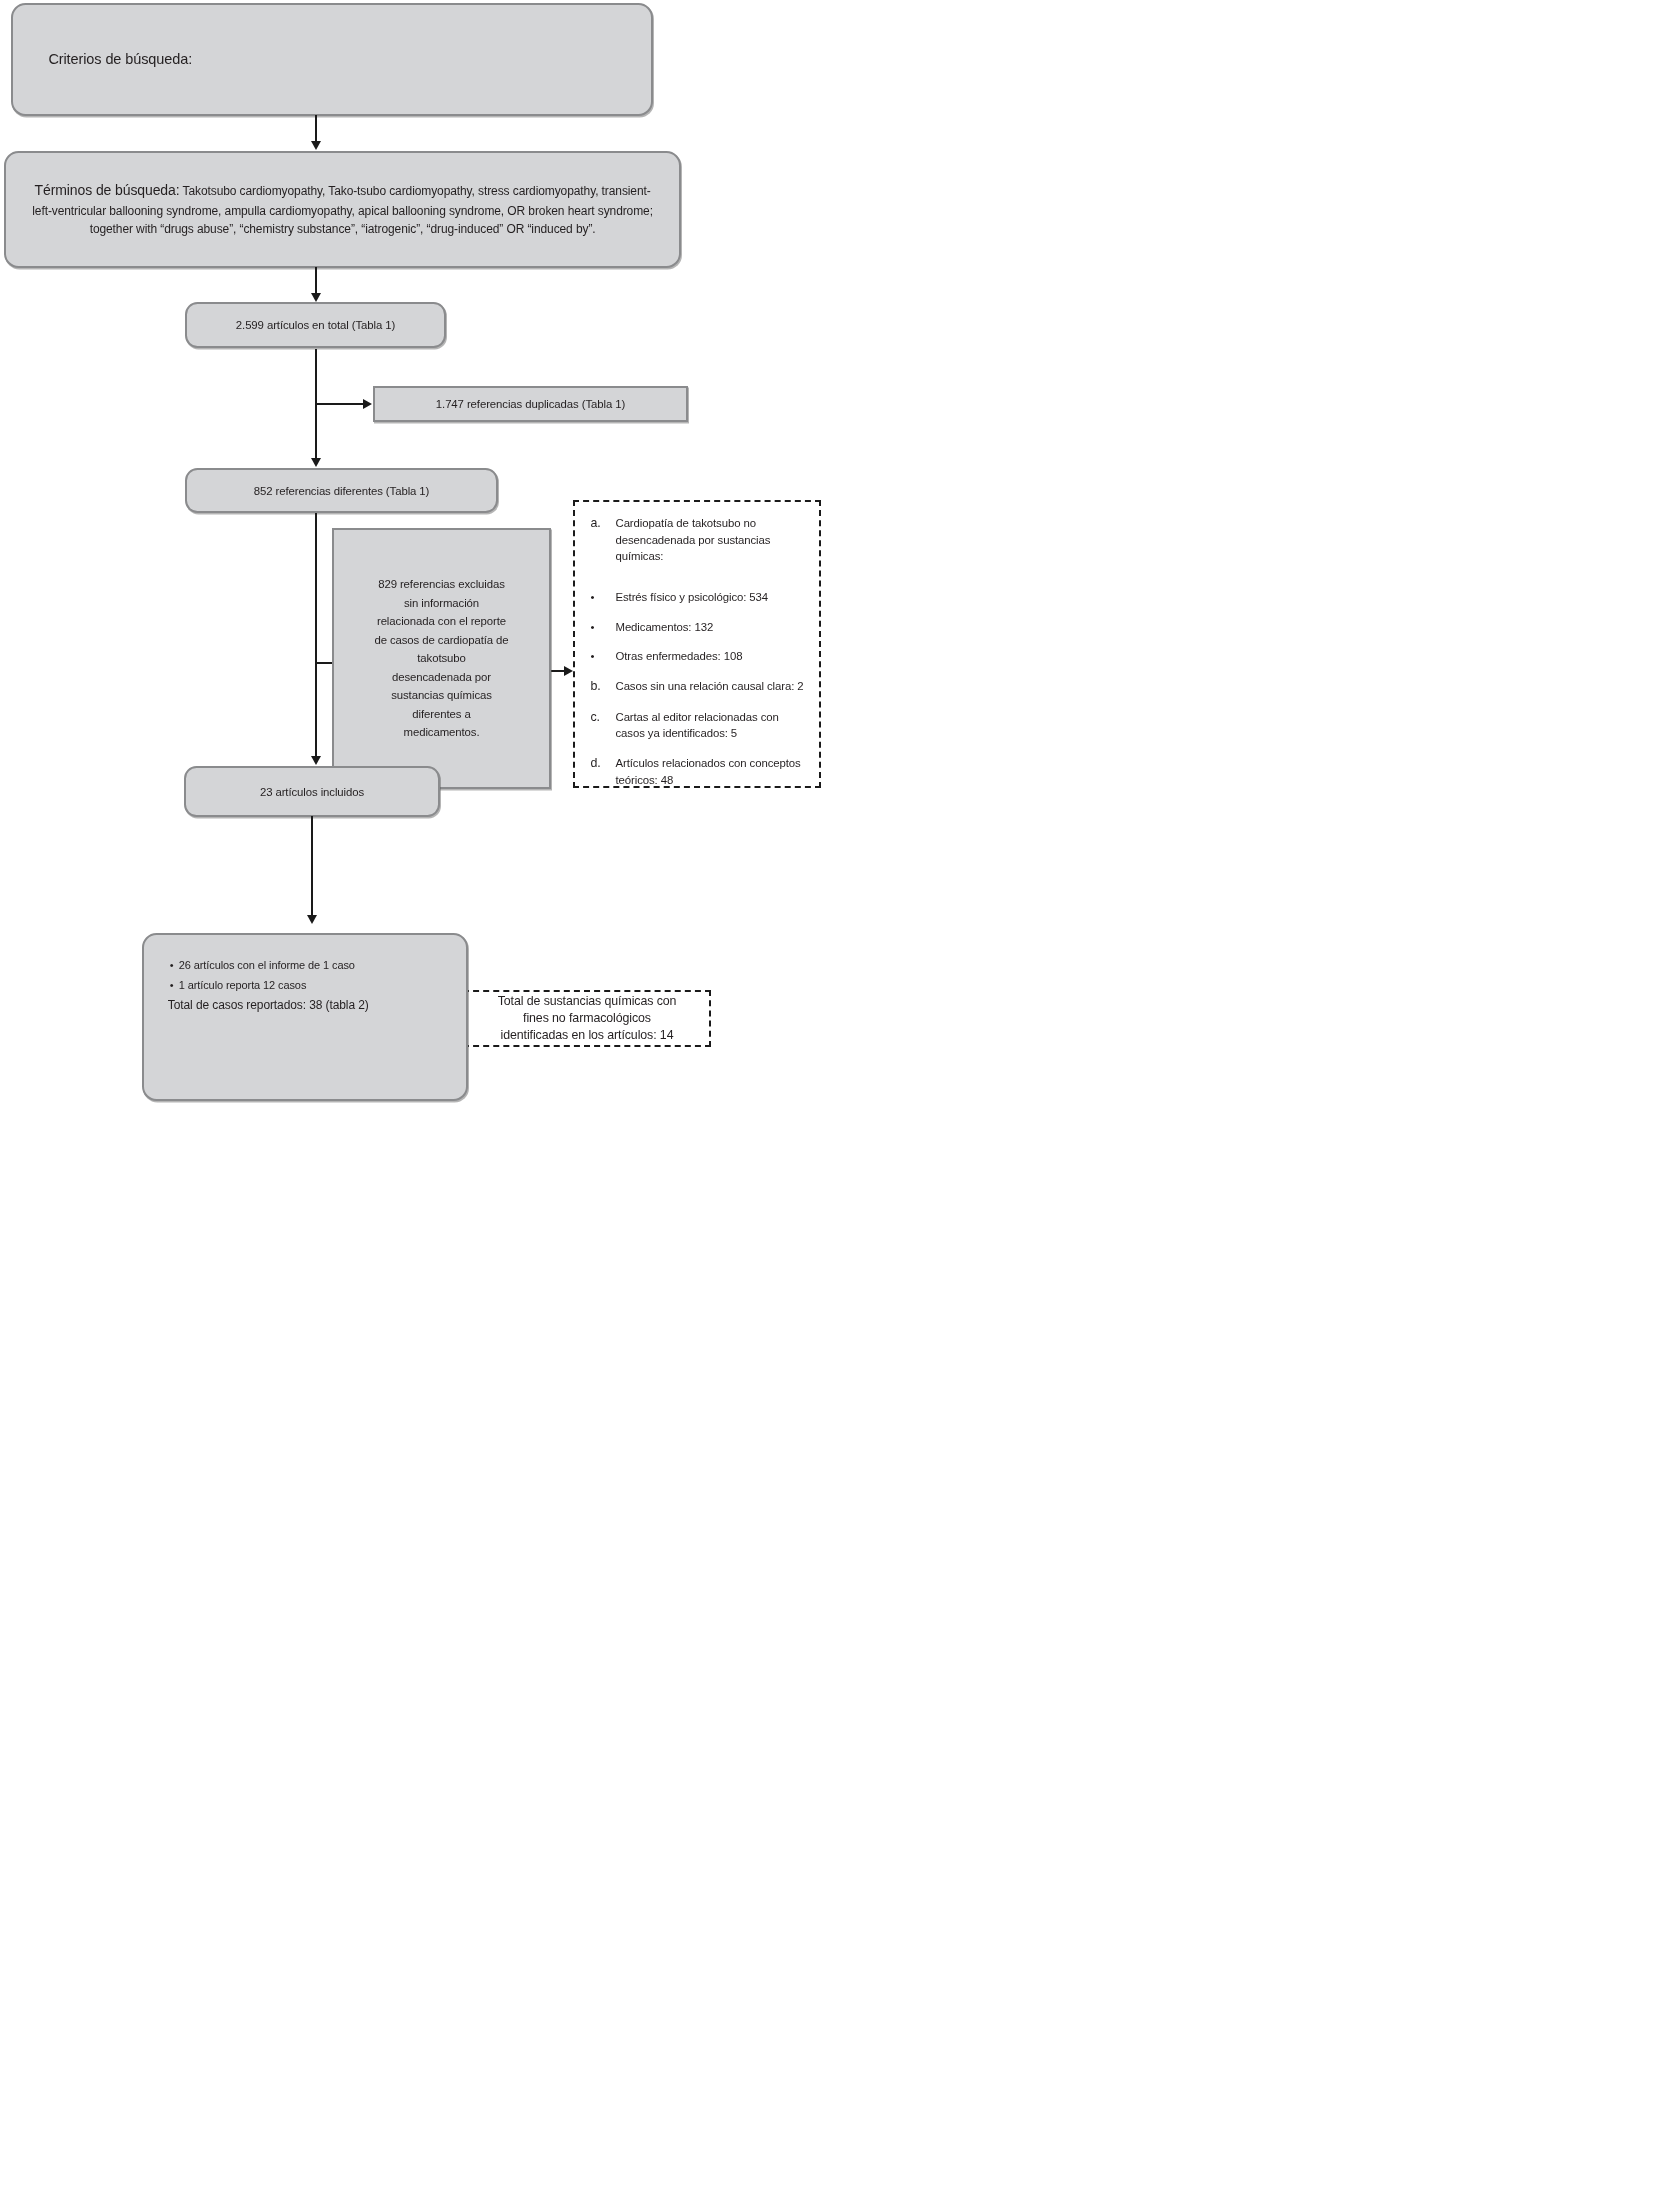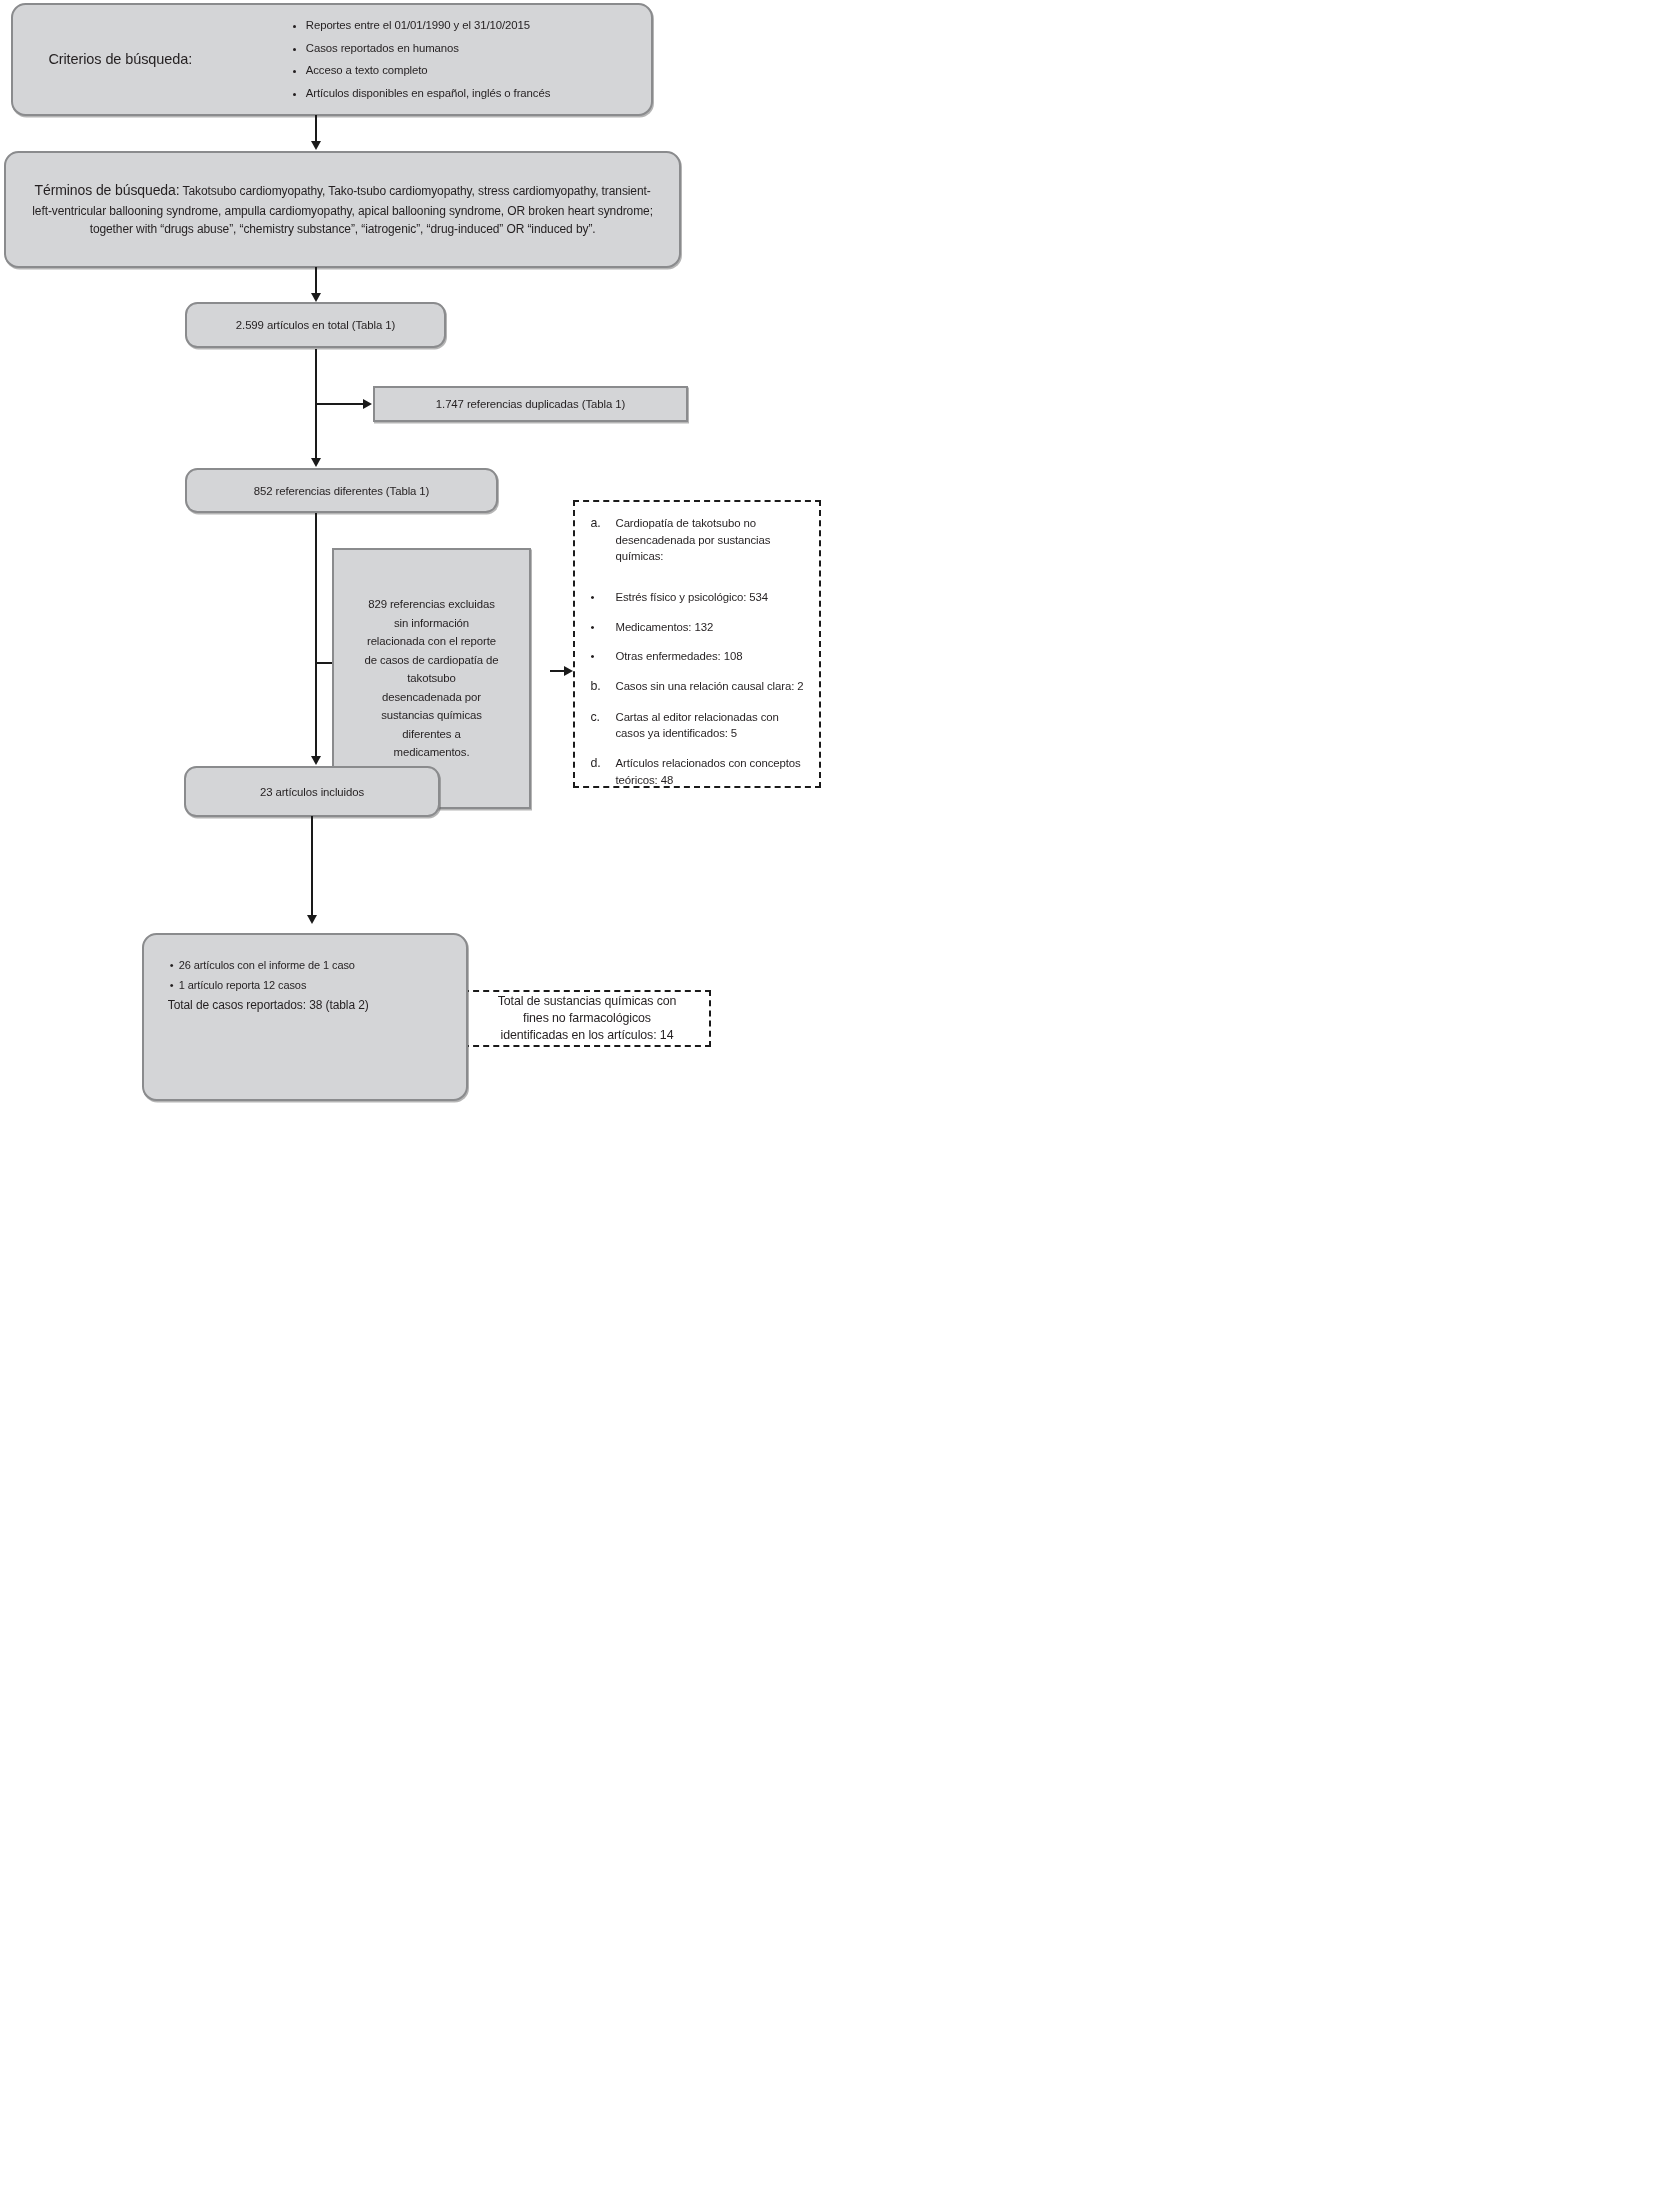--- a/index.html
+++ b/index.html
@@ -63,21 +63,21 @@
   #box-terminos { left: 4.1px; top: 151px; width: 677px; height: 117px; padding: 13.4px 20.6px; }
   #box-terminos .body { font-size: 12px; line-height: 1.55; text-align: center; }
   #box-terminos .prefix { font-size: 14px; }
   
   #box-total      { left: 185px; top: 302px;  width: 261px; height: 46px; }
   #box-duplicadas { left: 373px; top: 386px;  width: 315px; height: 36px; }
   #box-diferentes { left: 185px; top: 468px;  width: 313px; height: 45px; }
   #box-incluidos  { left: 184px; top: 766px; width: 256px; height: 51px; }
   #box-relevantes { left: 29px;  top: 836px; width: 267px; height: 55px; }
   #box-excluidas  {
-    left: 332px; top: 548px; width: 199px; height: 261px;
+    left: 332px; top: 528px; width: 219px; height: 261px;
     padding: 10.3px 7.2px;
   }
   #box-excluidas .txt { font-size: 11.4px; line-height: 1.62; }
   
   #dashed-detail {
     position: absolute; left: 573px; top: 500px; width: 248px; height: 288px;
     background: #ffffff; border: 2.6px dashed #1a1a1a;
     padding: 13.4px 11.4px 5.2px 15.5px;
     display: flex; flex-direction: column; gap: 13px;
     z-index: 1;
@@ -112,26 +112,20 @@
     z-index: 1;
   }
 </style>
 </head>
 <body>
 
 <div class="canvas">
 
   <div class="gbox rounded" id="box-criterios">
     <div class="label">Criterios de búsqueda:</div>
-    <ul>
-      <li>Reportes entre el 01/01/1990 y el 31/10/2015</li>
-      <li>Casos reportados en humanos</li>
-      <li>Acceso a texto completo</li>
-      <li>Artículos disponibles en español, inglés o francés</li>
-    </ul>
   </div>
 
   <div class="vline" style="left:315px; top:115px; height:27px;"></div>
   <div class="arr-down" style="left:311px; top:141px;"></div>
 
   <div class="gbox rounded center-flex" id="box-terminos">
     <div class="body">
       <span class="prefix">Términos de búsqueda:</span><span> Takotsubo cardiomyopathy, Tako-tsubo cardiomyopathy, stress cardiomyopathy, transient-left-ventricular ballooning syndrome, ampulla cardiomyopathy, apical ballooning syndrome, OR broken heart syndrome; together with “drugs abuse”, “chemistry substance”, “iatrogenic”, “drug-induced” OR “induced by”.</span>
     </div>
   </div>

